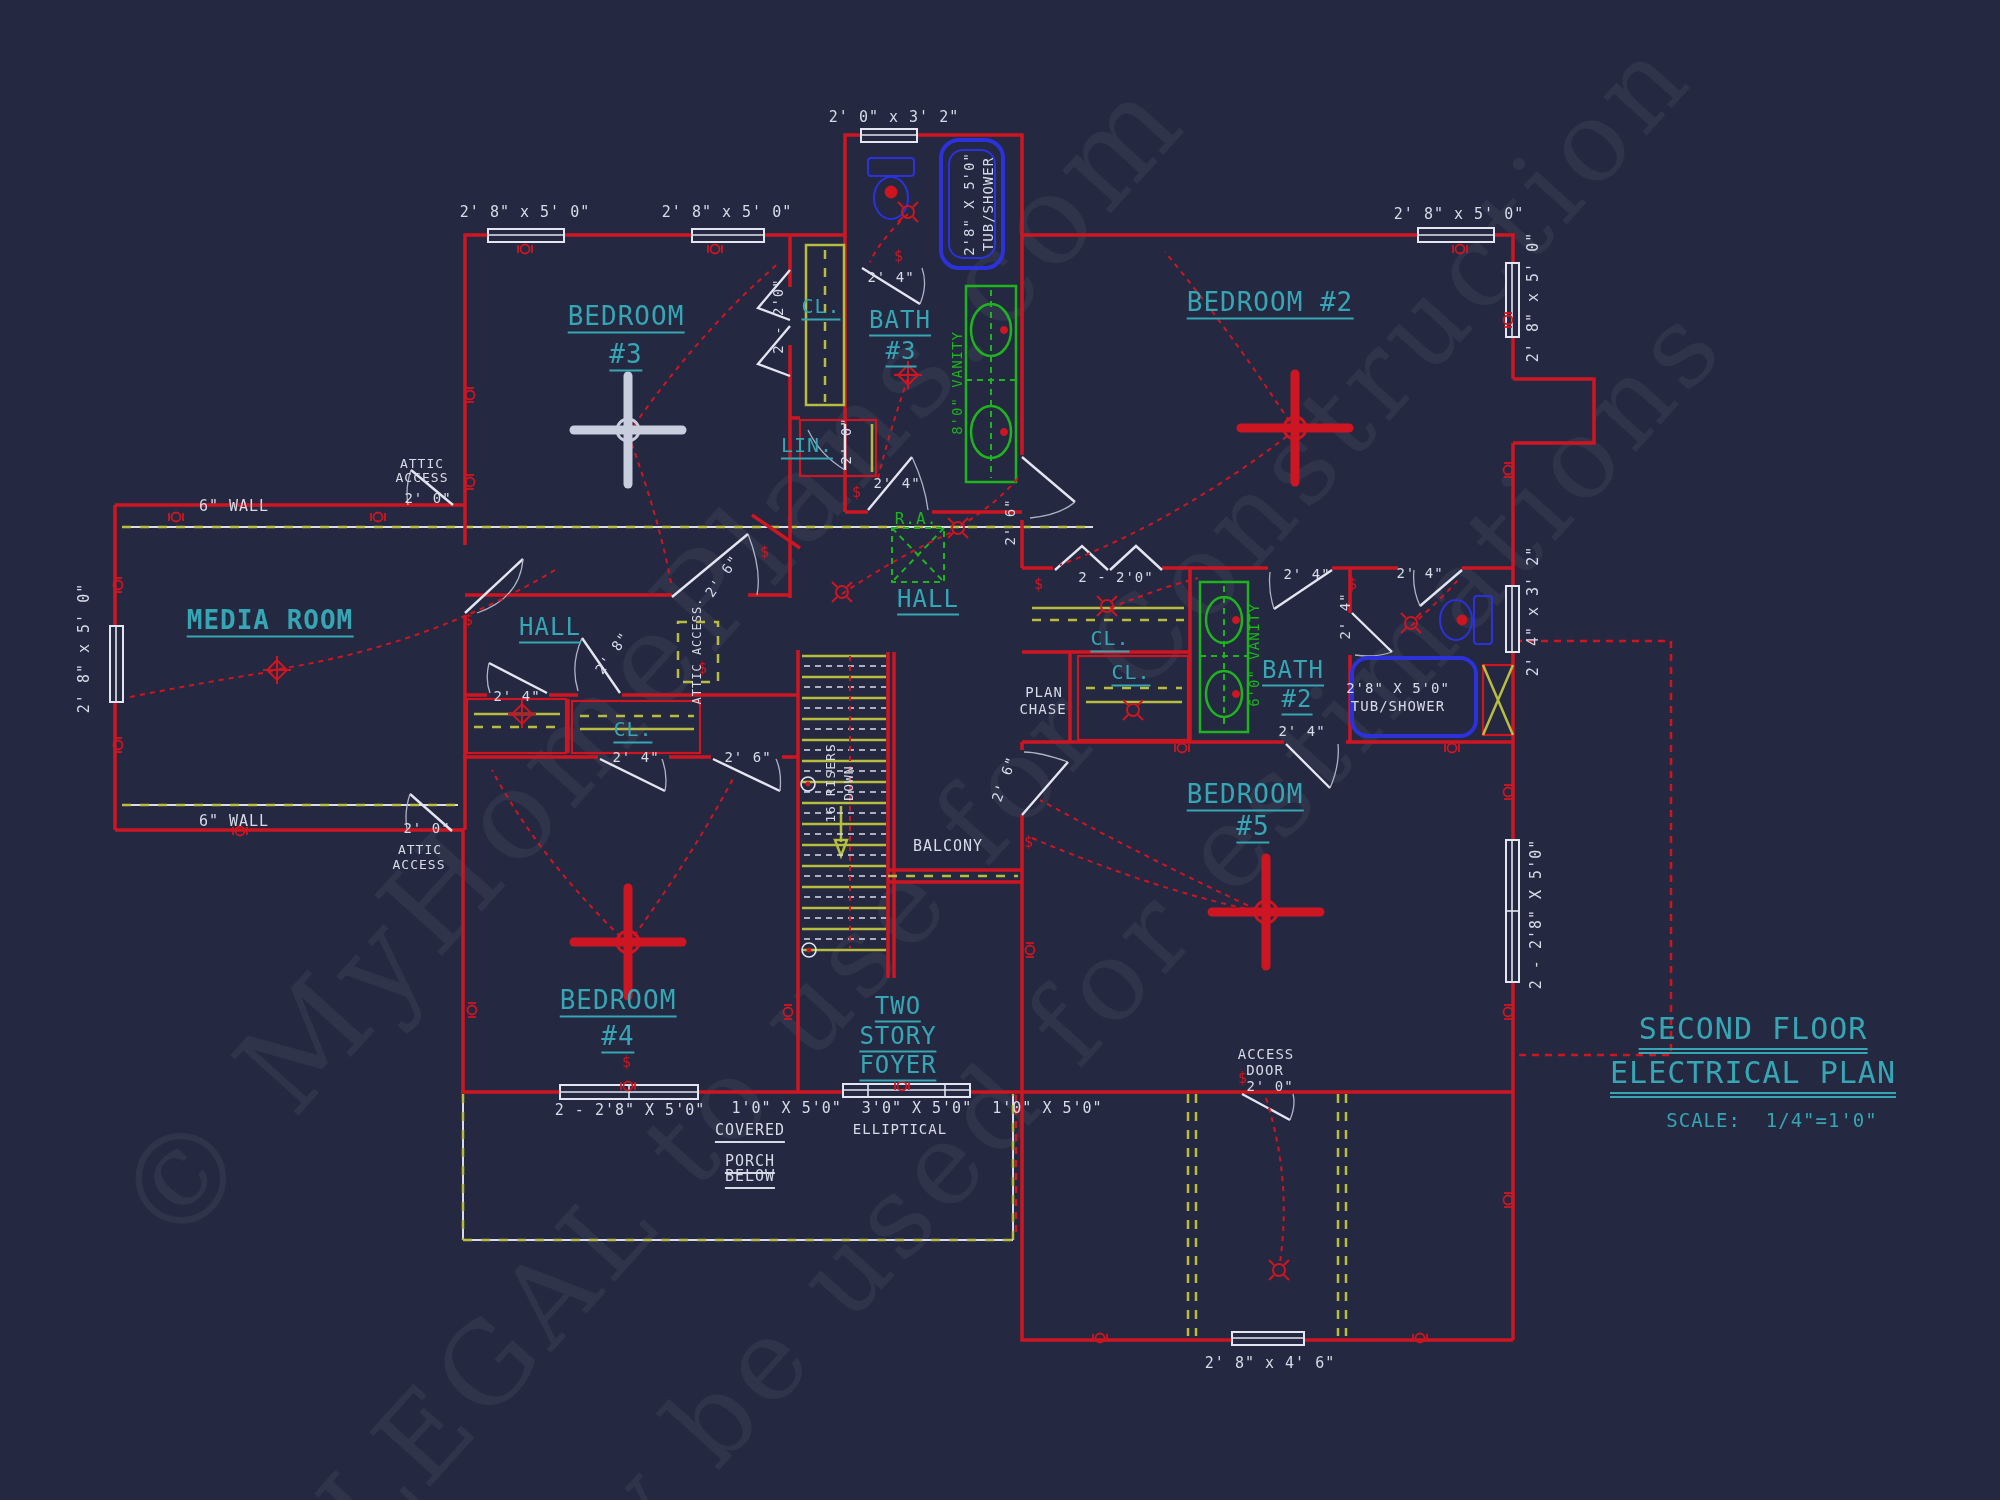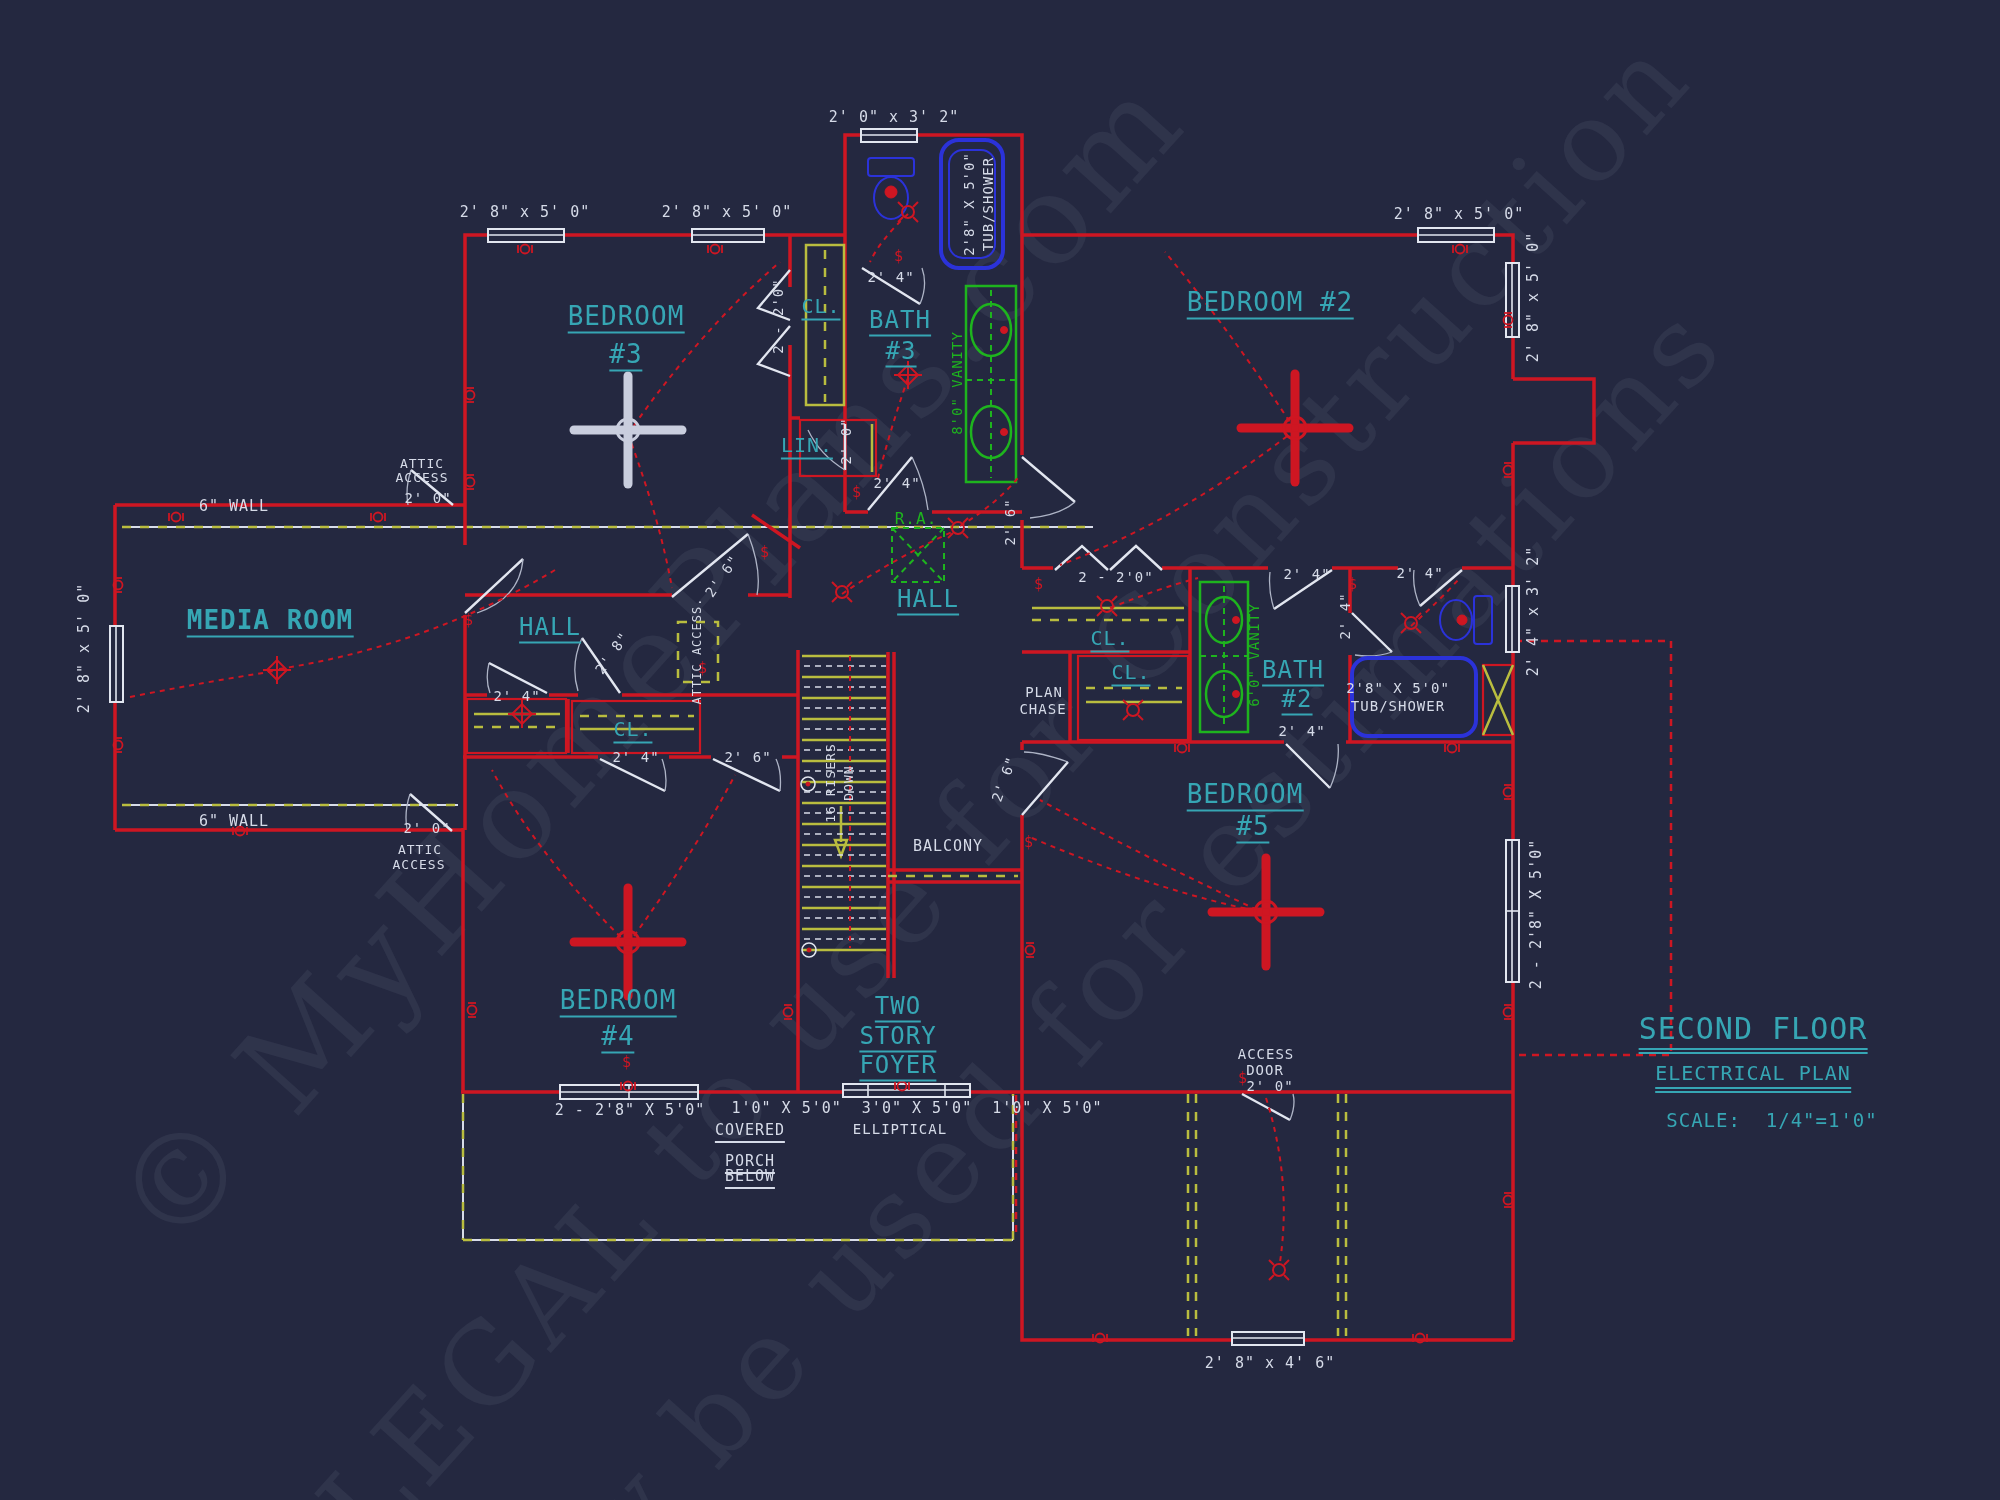--- a/index.html
+++ b/index.html
@@ -322,21 +322,21 @@
       <div class="lbl c-cyan u1" style="left: 1297px; top: 701px; font-size: 24px; transform: translate(-50%, -50%) rotate(0deg);">#2</div>
       <div class="lbl c-cyan u1" style="left: 821px; top: 308px; font-size: 20px; transform: translate(-50%, -50%) rotate(0deg);">CL.</div>
       <div class="lbl c-cyan u1" style="left: 633px; top: 731px; font-size: 20px; transform: translate(-50%, -50%) rotate(0deg);">CL.</div>
       <div class="lbl c-cyan u1" style="left: 1110px; top: 640px; font-size: 20px; transform: translate(-50%, -50%) rotate(0deg);">CL.</div>
       <div class="lbl c-cyan u1" style="left: 1131px; top: 674px; font-size: 20px; transform: translate(-50%, -50%) rotate(0deg);">CL.</div>
       <div class="lbl c-cyan u1" style="left: 807px; top: 447px; font-size: 20px; transform: translate(-50%, -50%) rotate(0deg);">LIN.</div>
       <div class="lbl c-cyan u1" style="left: 898px; top: 1008px; font-size: 24px; transform: translate(-50%, -50%) rotate(0deg);">TWO</div>
       <div class="lbl c-cyan u1" style="left: 898px; top: 1038px; font-size: 24px; transform: translate(-50%, -50%) rotate(0deg);">STORY</div>
       <div class="lbl c-cyan u1" style="left: 898px; top: 1067px; font-size: 24px; transform: translate(-50%, -50%) rotate(0deg);">FOYER</div>
       <div class="lbl c-cyan u2" style="left: 1753px; top: 1034px; font-size: 30px; transform: translate(-50%, -50%) rotate(0deg);">SECOND FLOOR</div>
-      <div class="lbl c-cyan u2" style="left: 1753px; top: 1078px; font-size: 20px; transform: translate(-50%, -50%) rotate(0deg);">ELECTRICAL PLAN</div>
+      <div class="lbl c-cyan u2" style="left: 1753px; top: 1078px; font-size: 30px; transform: translate(-50%, -50%) rotate(0deg);">ELECTRICAL PLAN</div>
       <div class="lbl c-cyan" style="left: 1772px; top: 1120px; font-size: 19px; transform: translate(-50%, -50%) rotate(0deg);">SCALE:  1/4"=1'0"</div>
       <div class="lbl c-white" style="left: 525px; top: 212px; font-size: 15px; transform: translate(-50%, -50%) rotate(0deg);">2' 8" x 5' 0"</div>
       <div class="lbl c-white" style="left: 727px; top: 212px; font-size: 15px; transform: translate(-50%, -50%) rotate(0deg);">2' 8" x 5' 0"</div>
       <div class="lbl c-white" style="left: 894px; top: 117px; font-size: 15px; transform: translate(-50%, -50%) rotate(0deg);">2' 0" x 3' 2"</div>
       <div class="lbl c-white" style="left: 1459px; top: 214px; font-size: 15px; transform: translate(-50%, -50%) rotate(0deg);">2' 8" x 5' 0"</div>
       <div class="lbl c-white" style="left: 1533px; top: 297px; font-size: 15px; transform: translate(-50%, -50%) rotate(-90deg);">2' 8" x 5' 0"</div>
       <div class="lbl c-white" style="left: 1533px; top: 611px; font-size: 15px; transform: translate(-50%, -50%) rotate(-90deg);">2' 4" x 3' 2"</div>
       <div class="lbl c-white" style="left: 1536px; top: 914px; font-size: 15px; transform: translate(-50%, -50%) rotate(-90deg);">2 - 2'8" X 5'0"</div>
       <div class="lbl c-white" style="left: 84px; top: 648px; font-size: 15px; transform: translate(-50%, -50%) rotate(-90deg);">2' 8" x 5' 0"</div>
       <div class="lbl c-white" style="left: 234px; top: 506px; font-size: 15px; transform: translate(-50%, -50%) rotate(0deg);">6" WALL</div>

